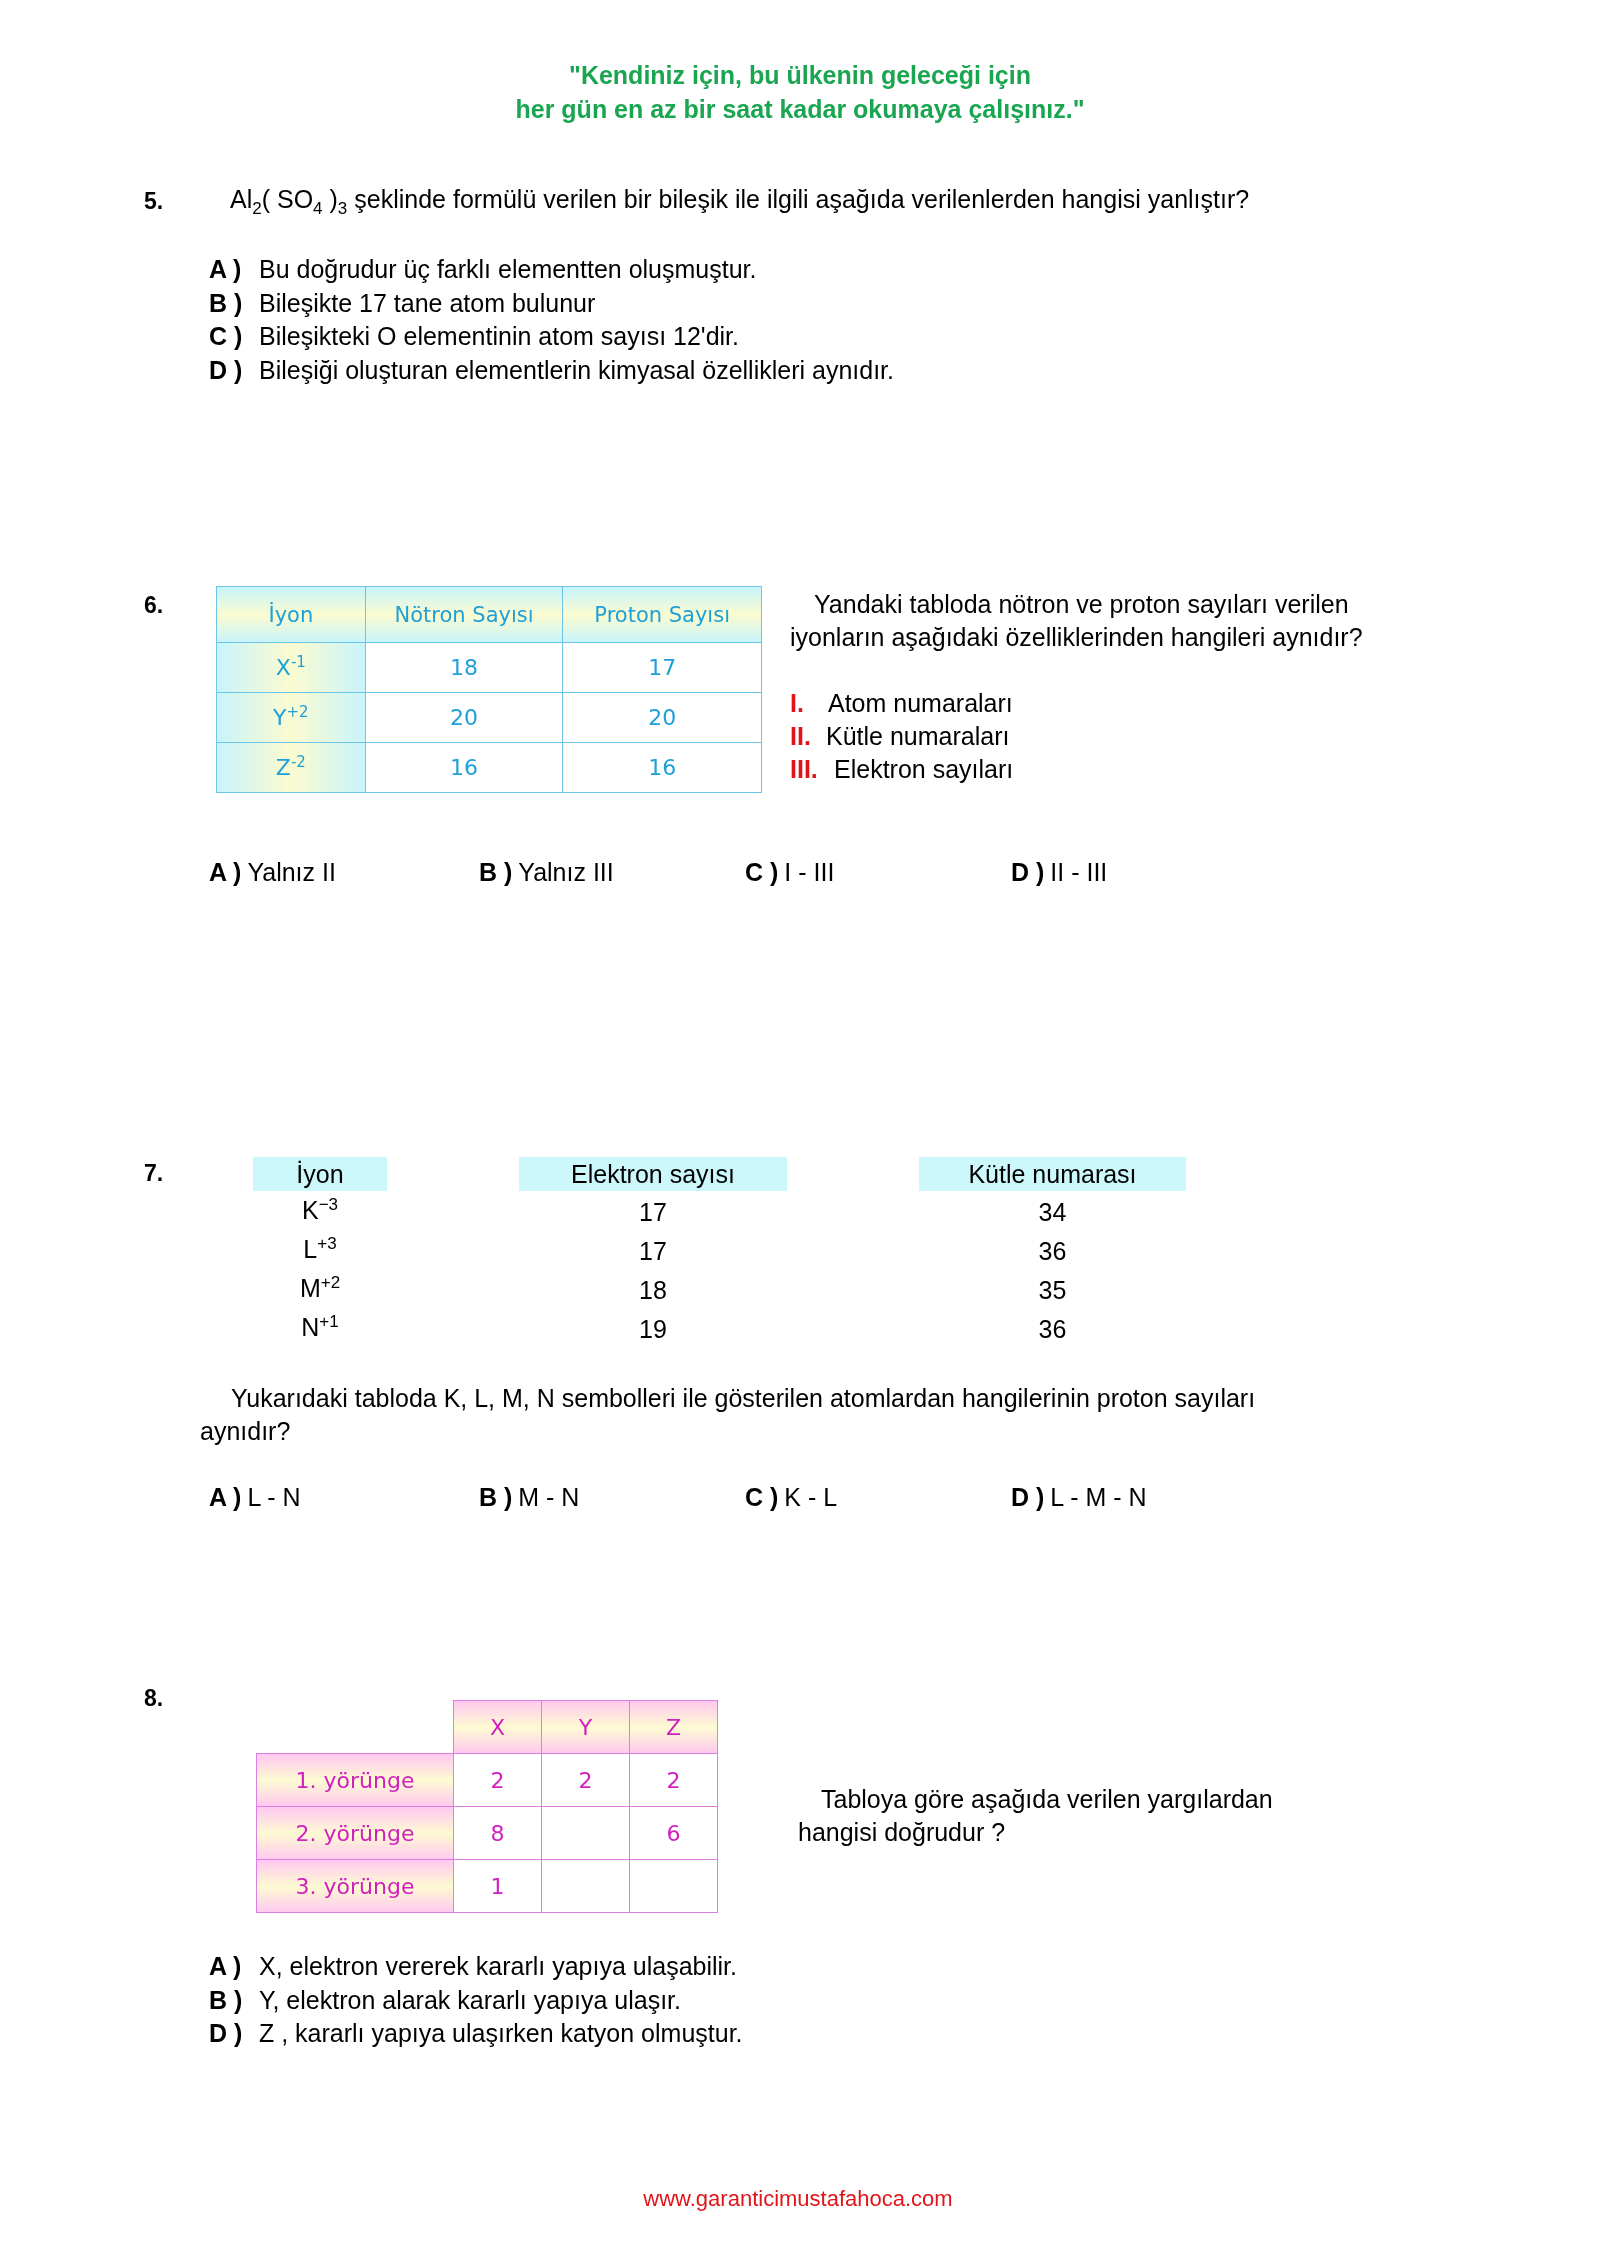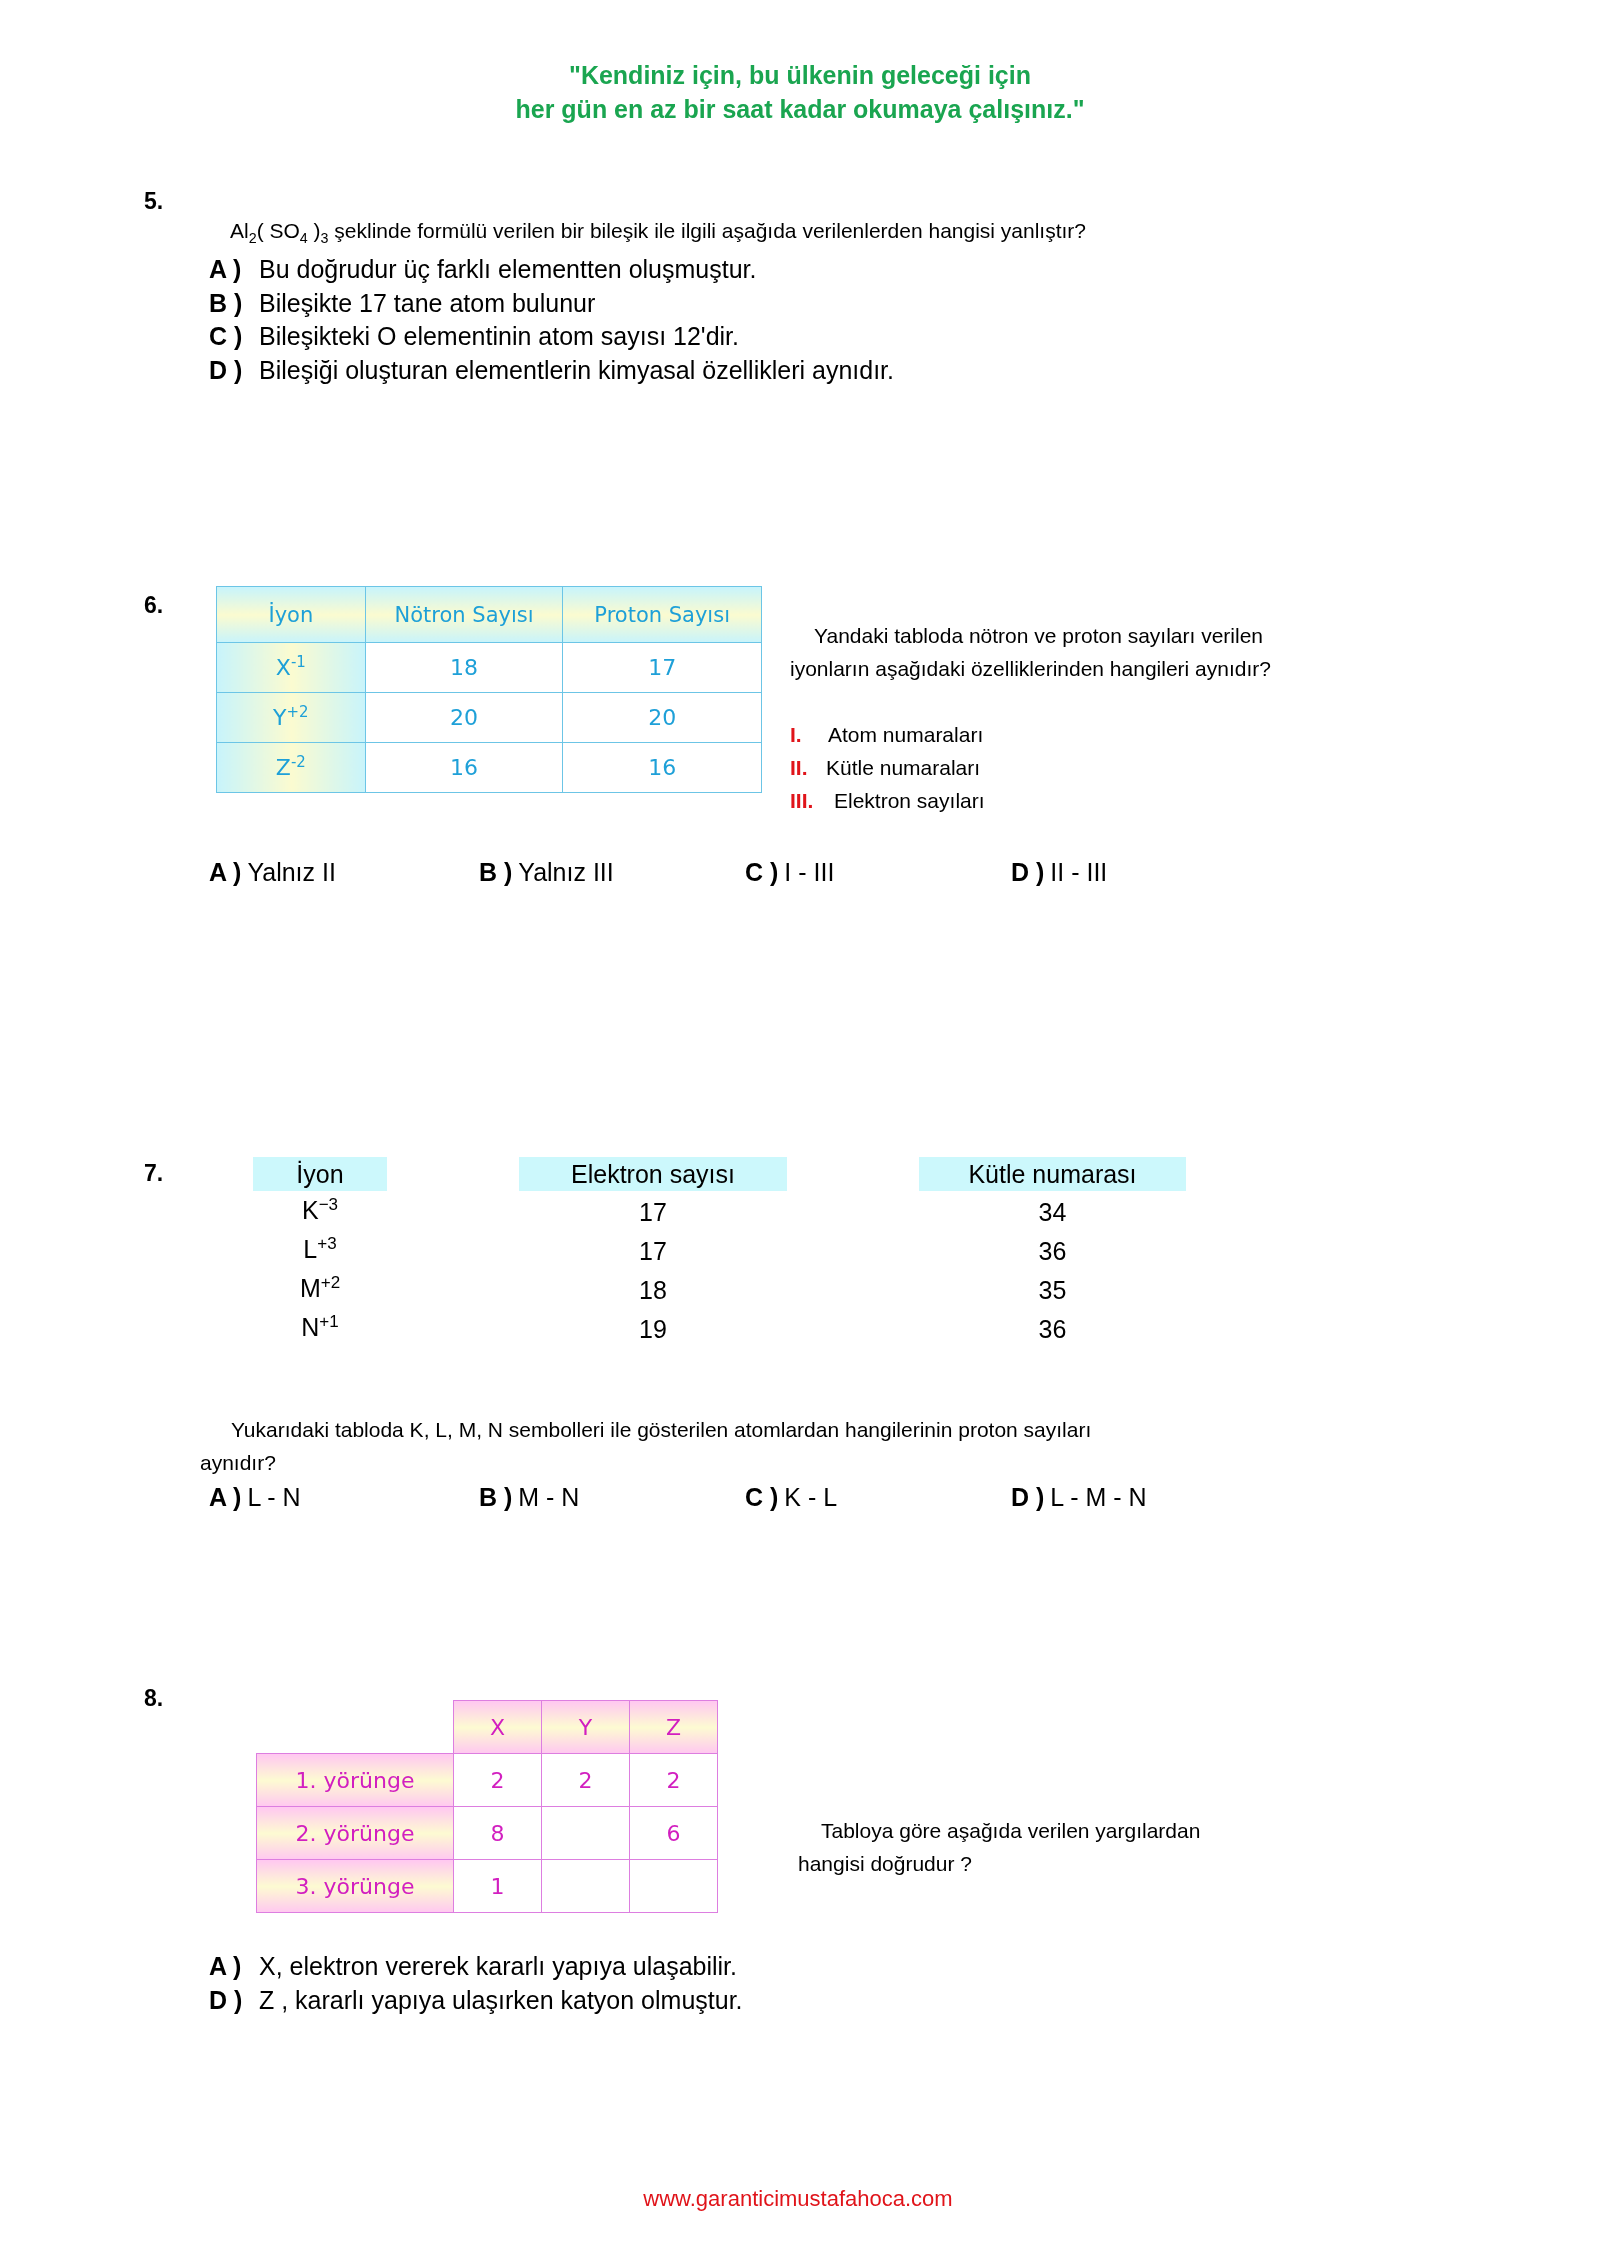--- a/index.html
+++ b/index.html
@@ -4,21 +4,21 @@
 <style>
   * { box-sizing: border-box; margin: 0; padding: 0; }
   html, body { width: 1600px; height: 2262px; background: #ffffff; }
   body { position: relative; font-family: "Liberation Sans", sans-serif; color: #000; overflow: hidden; }
 
   .abs { position: absolute; }
 
   .motto { left: 0; width: 1600px; top: 58px; text-align: center; color: #1aa550; font-weight: bold; font-size: 25px; line-height: 34px; }
 
   .qnum { font-weight: bold; font-size: 23px; }
-  .qtext { font-size: 21px; line-height: 33px; margin-top: 31px; }
+  .qtext { font-size: 25px; line-height: 33px; }
   .opt { font-size: 25px; line-height: 33.5px; white-space: nowrap; }
   .opt .lbl { font-weight: bold; display: inline-block; width: 50px; }
   .opt-inline { font-size: 25px; white-space: nowrap; }
   .opt-inline .lbl { font-weight: bold; margin-right: 6px; }
 
   sub, sup { font-size: 0.68em; line-height: 0; }
 
   
   table { border-collapse: collapse; }
   .t6 { position: absolute; left: 216px; top: 586px; width: 546px; font-family: "DejaVu Sans", sans-serif; color: #1ea0d8; }
@@ -169,16 +169,17 @@
 </tbody>
   </table>
 
 <div class="abs qtext" style="left:798px; top:1783px; white-space:nowrap;">
   <div style="padding-left:23px;">Tabloya göre aşağıda verilen yargılardan</div>
   <div>hangisi doğrudur ?</div>
 </div>
 
 <div class="abs" style="left:209px; top:1950px;">
   <div class="opt"><span class="lbl">A )</span><span>X, elektron vererek kararlı yapıya ulaşabilir.</span></div>
+  <div class="opt"><span class="lbl">B )</span><span>Y, elektron alarak kararlı yapıya ulaşır.</span></div>
   <div class="opt"><span class="lbl">D )</span><span>Z , kararlı yapıya ulaşırken katyon olmuştur.</span></div>
 </div>
 
 <div class="abs footer">www.garanticimustafahoca.com</div>
 
 </body></html>

